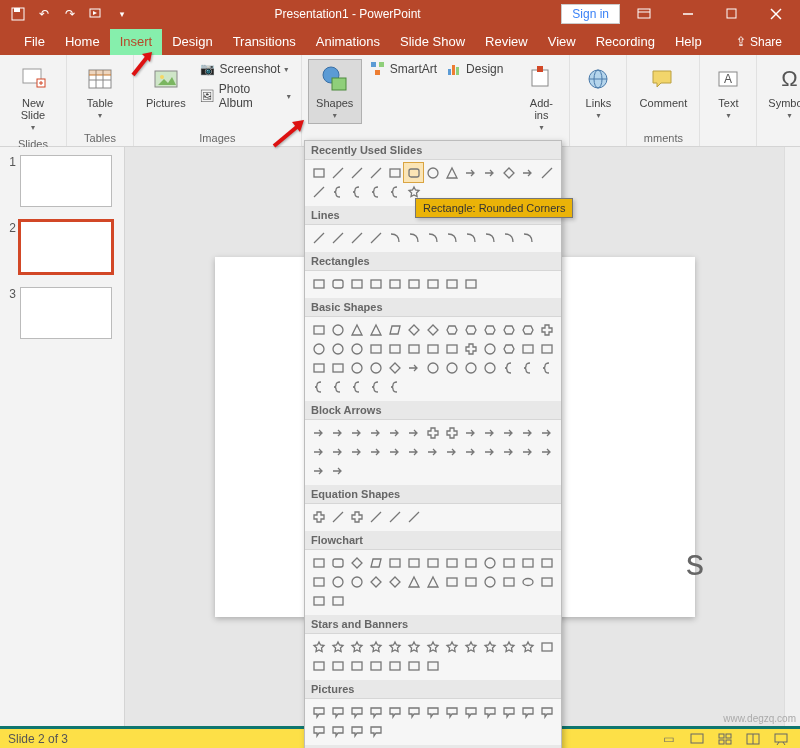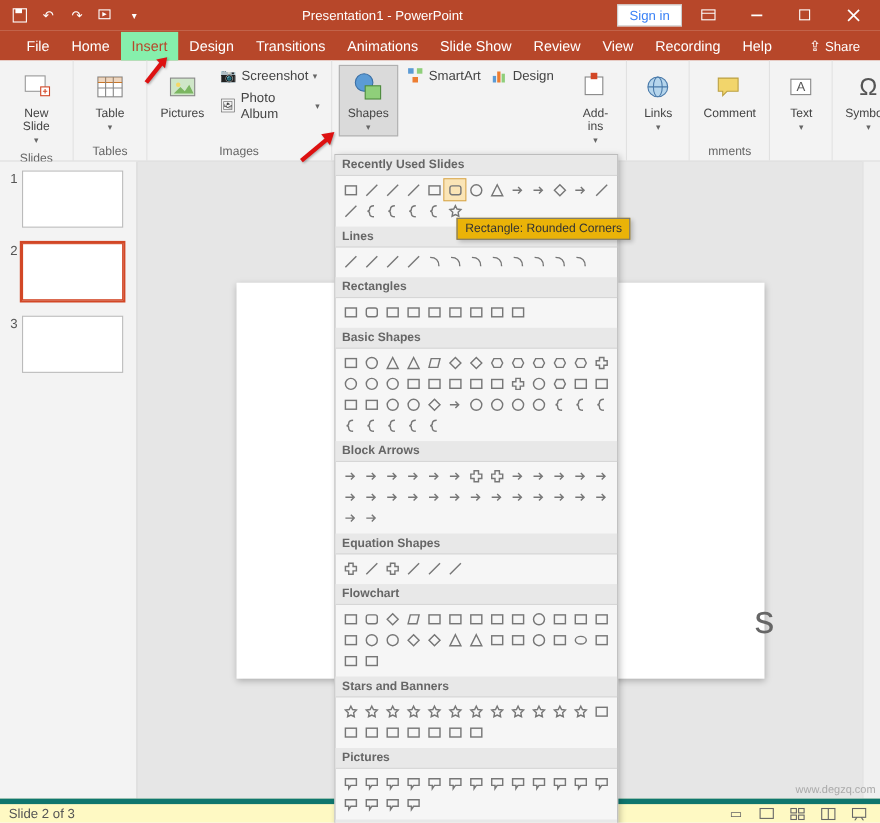--- a/index.html
+++ b/index.html
@@ -53,21 +53,21 @@
 .shp svg { width:14px; height:14px; stroke:#777; fill:none; stroke-width:1.3; }
 .shp.hovered { background:#fbe5b6; outline:1px solid #d9a441; }
 
 .tooltip { position:absolute; left:415px; top:198px; background:#eab308; border:1px solid #767676; padding:3px 7px; font-size:11px; color:#333; z-index:60; white-space:nowrap; box-shadow:2px 2px 4px rgba(0,0,0,.2); }
 
 
 .arrow { position:absolute; z-index:70; }
 .arrow svg { filter:drop-shadow(1px 1px 1px rgba(0,0,0,.3)); }
 
 
-.status { position:absolute; bottom:0; left:0; right:0; height:22px; background:#fef9c3; border-top:5px solid #0f766e; display:flex; align-items:center; padding:0 8px; font-size:11px; color:#555; }
+.status { position:absolute; bottom:0; left:0; right:0; height:22px; background:#fde047; border-top:3px solid #0f766e; display:flex; align-items:center; padding:0 8px; font-size:11px; color:#555; }
 .status-right { margin-left:auto; display:flex; align-items:center; gap:6px; }
 .view-btn { width:22px; height:18px; display:flex; align-items:center; justify-content:center; cursor:pointer; color:#666; }
 
 .watermark { position:absolute; right:4px; bottom:24px; font-size:10px; color:#aaa; z-index:5; }
 </style>
 </head>
 <body>
 
 <div class="title-bar">
   <div class="qat">

